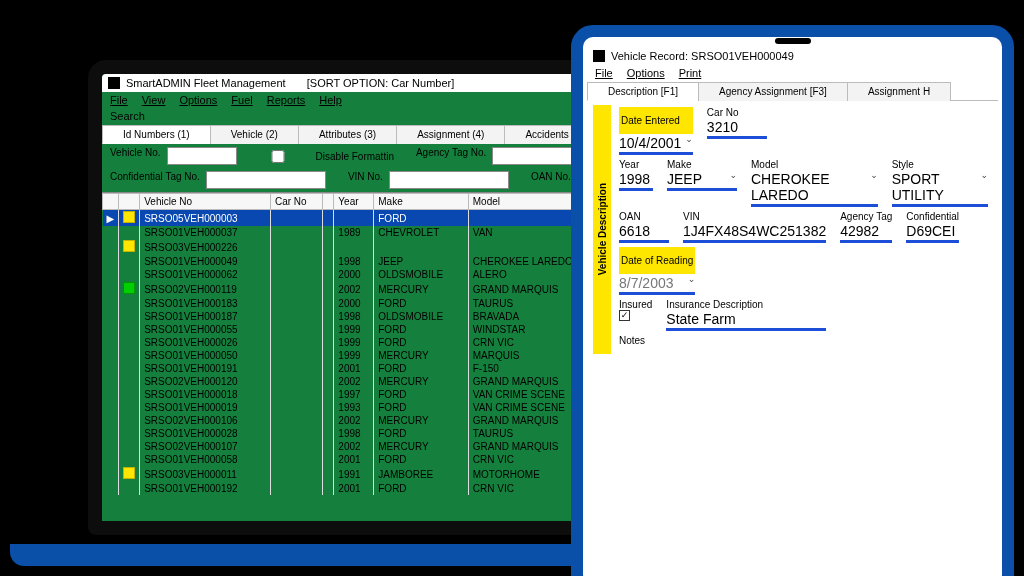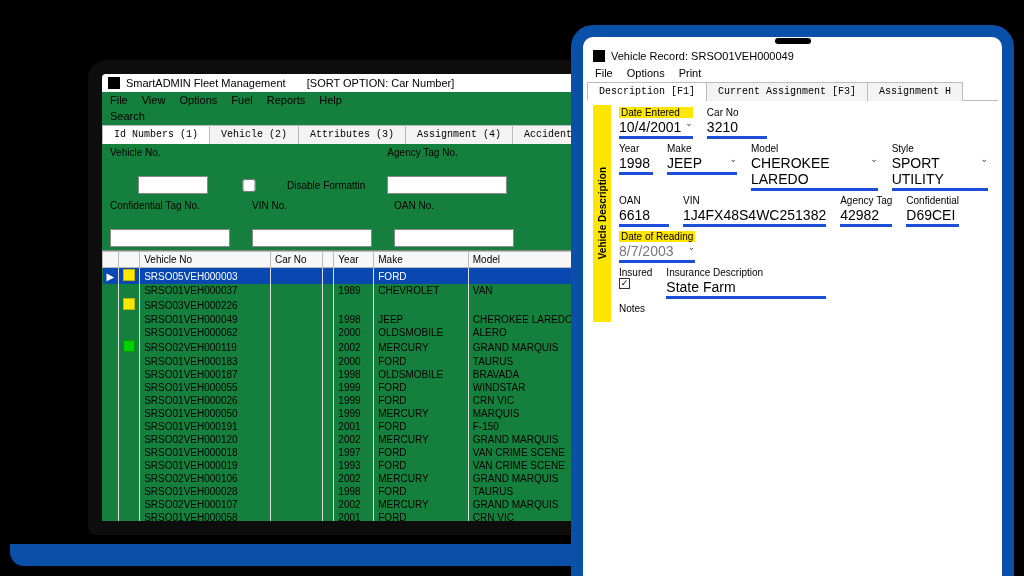--- a/index.html
+++ b/index.html
@@ -21,34 +21,34 @@
     position: absolute; left: 571px; top: 25px; width: 443px; height: 572px;
     border: 12px solid #0a4fa8; border-radius: 22px; background:#fff; overflow:hidden;
   }
   .tablet-notch { position:absolute; top:1px; left:50%; transform:translateX(-50%);
     width:36px; height:6px; background:#000; border-radius:3px; }
   .tablet-body { position:absolute; inset:10px 4px 4px 4px; background:#fff; display:flex; flex-direction:column; }
 
   
   .titlebar { display:flex; align-items:center; font-size:11px; padding:3px 6px; gap:6px; background:#fff; color:#000;}
   .titlebar .icon { width:12px;height:12px;background:#000; }
-  .menubar { display:flex; gap:14px; font-size:11px; padding:2px 8px; }
+  .menubar { display:flex; gap:14px; font-size:11px; padding:2px 8px;text-decoration:underline; }
   .menubar span { cursor:default; }
   .subbar { font-size:11px; padding:2px 8px; }
 
   
   .tabs { display:flex; font-size:10px; border-bottom:1px solid #bbb; }
-  .tabs .tab { padding:3px 11px; border:1px solid #bbb; border-bottom:none; margin-right:-1px;
-    background:#fff; position:relative; top:1px;font-family:Liberation Mono, monospace; }
+  .tabs .tab { padding:3px 20px; border:1px solid #bbb; border-bottom:none; margin-right:-1px;
+    background:#fff; position:relative; top:1px; }
   .tabs .tab.active { background:#fff; border-bottom:1px solid #fff; }
   .tabs .tab:not(.active){ background:#f3f3f3; }
 
   
   .fieldrow { display:flex; gap:22px; padding:3px 8px; font-size:10px; align-items:flex-start;}
-  .fieldcol { display:flex; flex-direction:column; gap:18px; }
+  .fieldcol { display:flex; flex-direction:row; gap:6px; }
   .fieldcol label {white-space:nowrap;}
   .fieldcol input[type=text]{ width:120px; height:18px; border:1px solid #888; font-size:10px; padding:1px 3px;}
   .fieldcol.narrow input{width:70px;}
   .disablechk{display:flex;align-items:center;gap:3px;font-size:10px;}
 
   
   .grid { flex:1; overflow:auto; border-top:1px solid #888;}
   table.datagrid { border-collapse:collapse; width:100%; font-size:10px;}
   .datagrid th{ background:#f7f7f7; border:1px solid #bbb; text-align:left; padding:2px 4px; font-weight:400; white-space:nowrap;}
   .datagrid td{ border-right:1px solid #ddd; padding:1px 4px; white-space:nowrap;}
@@ -62,21 +62,21 @@
   
   .tform { padding:4px 6px; font-size:10px; display:flex; gap:0;}
   .vstrip { width:18px; background:#ffe600; display:flex; align-items:center; justify-content:center;}
   .vstrip span{writing-mode:vertical-rl; transform:rotate(180deg); font-weight:700; font-size:10px;}
   .tbody-form{flex:1; padding:2px 4px 4px 8px;}
   .tbody-form .row{display:flex; gap:14px; margin-bottom:4px;}
   .tbody-form .cell{display:flex;flex-direction:column;}
   .tbody-form label{font-size:10px;color:#000;}
   .tbody-form .val{border-bottom:3px solid #1d4ed8; min-width:60px; padding:1px 0; font-size:14px; display:flex; justify-content:space-between; gap:4px;}
   .tbody-form .val.dd::after { content:"⌄"; font-size:9px; color:#444; position:relative; top:-1px;}
-  .hl{background:#ffe600; padding:0 2px;}
+  .hl{background:#ffe600; padding:8px 2px;}
   .notesbox{border:1px solid #888;height:22px;width:100%;padding:1px 4px;font-size:10px;}
   .ck{width:11px;height:11px;border:1px solid #333;display:inline-flex;align-items:center;justify-content:center;font-size:9px;line-height:1;}
 
   
   .underrow{position:absolute;font-size:10px;color:#000;}
 </style>
 </head>
 <body>
 
 <div class="laptop">
@@ -100,21 +100,21 @@
     <div class="tab active">Id Numbers (1)</div>
     <div class="tab">Vehicle (2)</div>
     <div class="tab">Attributes (3)</div>
     <div class="tab">Assignment (4)</div>
     <div class="tab">Accidents (5)</div>
   </div>
 
   <div class="fieldrow">
     <div class="fieldcol narrow">
       <label>Vehicle No.</label>
-      <div style="display:flex;gap:6px;align-items:center;margin-left:28px;">
+      <div style="display:flex;gap:6px;align-items:center;">
         <input type="text" style="">
         <label class="disablechk">
           <input type="checkbox" style=""> 
             <span>Disable Formattin</span>
         </label>
       </div>
     </div>
     <div class="fieldcol">
       <label>Agency Tag No.</label>
       <input type="text" style="">
@@ -421,21 +421,21 @@
       <span class="icon"></span>
       <span>Vehicle Record: SRSO01VEH000049</span>
     </div>
     <div class="menubar">
       <span>File</span>
       <span>Options</span>
       <span>Print</span>
     </div>
     <div class="tabs">
       <div class="tab active">Description  [F1]</div>
-      <div class="tab">Current Assignment  [F3]</div>
+      <div class="tab">Agency Assignment  [F3]</div>
       <div class="tab">Assignment H</div>
     </div>
 
     <div class="tform">
       <div class="vstrip">
         <span>Vehicle Description</span>
       </div>
       <div class="tbody-form">
         <div class="row">
           <div class="cell">

